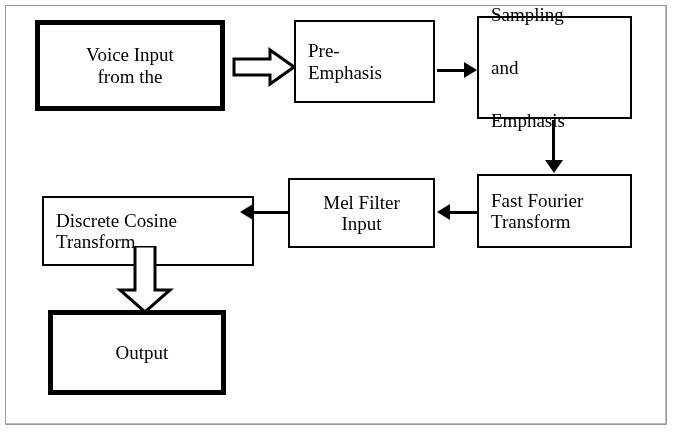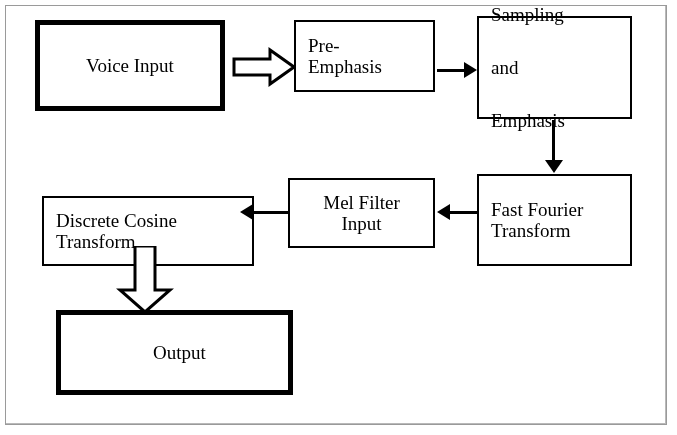--- a/index.html
+++ b/index.html
@@ -63,26 +63,26 @@
     align-items: flex-start;
     padding-left: 12px;
     text-align: left;
   }
   .node.align-center {
     text-align: center;
   }
 
   
   #node-voice-input     { left: 35px;  top: 20px;  width: 190px; height: 91px; }
-  #node-pre-emphasis    { left: 294px; top: 20px;  width: 141px; height: 72px; }
+  #node-pre-emphasis    { left: 294px; top: 20px;  width: 141px; height: 83px; }
   #node-sampling        { left: 477px; top: 16px;  width: 155px; height: 103px; gap: 32px; }
-  #node-fft             { left: 477px; top: 174px; width: 155px; height: 92px; }
+  #node-fft             { left: 477px; top: 174px; width: 155px; height: 74px; }
   #node-mel-filter-bank { left: 288px; top: 178px; width: 147px; height: 70px; }
   #node-dct             { left: 42px;  top: 196px; width: 212px; height: 70px; }
-  #node-output          { left: 56px;  top: 310px; width: 237px; height: 85px; padding-left: 10px; }
+  #node-output          { left: 48px;  top: 310px; width: 178px; height: 85px; padding-left: 10px; }
 
   
   .conn {
     position: absolute;
   }
   .conn .shaft-h {
     position: absolute;
     height: 0;
     border-top: 3px solid #000;
   }
@@ -141,20 +141,21 @@
 </head>
 <body>
 
 <div id="page">
 
   <div class="outer-frame"></div>
   <div class="outer-frame-inner"></div>
 
   <div class="node thick align-center" id="node-voice-input">
     <span class="line">Voice Input</span>
+    <span class="line">from the</span>
   </div>
 
   <div class="node align-left" id="node-pre-emphasis">
     <span class="line">Pre-</span>
     <span class="line">Emphasis</span>
   </div>
 
   <div class="node align-left" id="node-sampling">
     <span class="line">Sampling</span>
     <span class="line">and</span>

